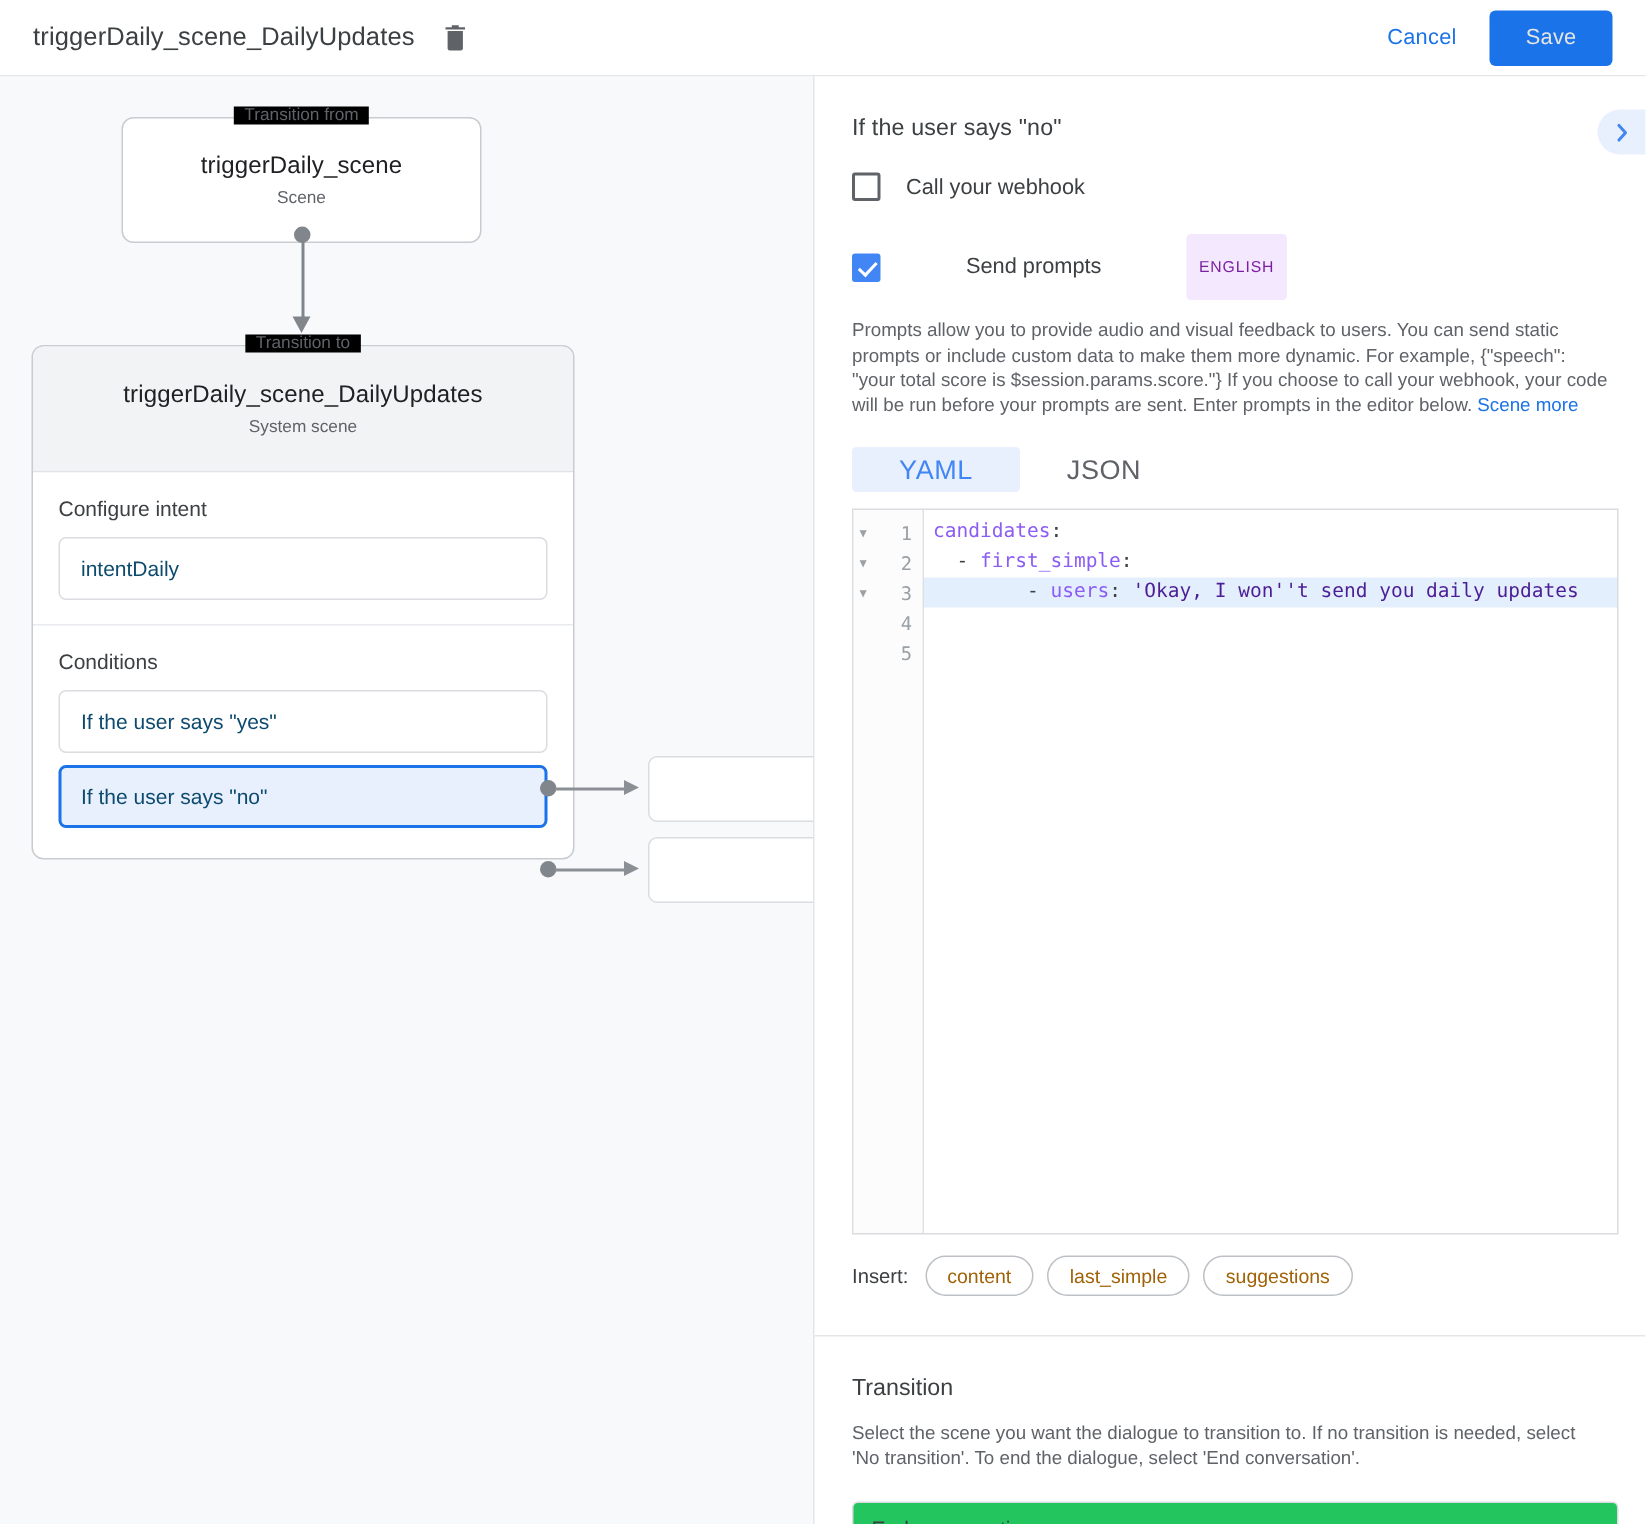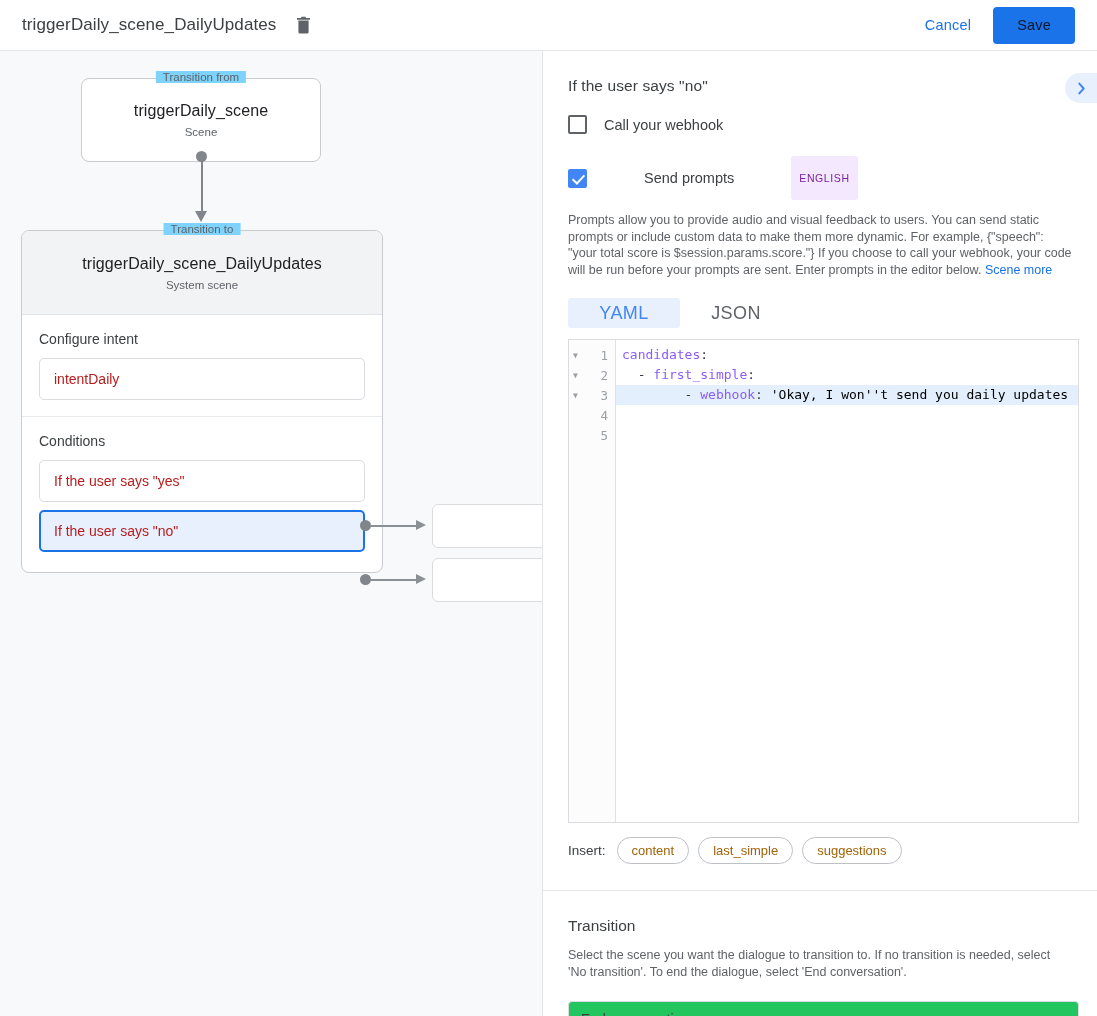--- a/index.html
+++ b/index.html
@@ -33,21 +33,21 @@
     cursor: pointer;
   }
   #topbar-spacer { flex: 1; }
   #cancel-btn {
     color: #1a73e8; font-size: 14.5px; font-weight: 500;
     padding: 8px 14px; cursor: pointer; background: none; border: none;
     font-family: inherit; letter-spacing: .2px;
   }
   #save-btn {
     margin-left: 8px; margin-right: 22px;
-    background: #1a73e8; color: #0f172a;
+    background: #1a73e8; color: #e5e5e5;
     border: none; border-radius: 4px;
     font-size: 14.5px; font-weight: 500; letter-spacing: .2px;
     padding: 0 24px; height: 37px; cursor: pointer;
     font-family: inherit;
   }
 
   
   #canvas {
     position: absolute; left: 0; top: 51px;
     width: 542px; height: 965px;
@@ -57,21 +57,21 @@
 
   .fieldbox {
     position: absolute;
     border: 1px solid #c8ccd0;
     border-radius: 8px;
     background: #ffffff;
   }
   .legend {
     position: absolute;
     top: -8px;
-    background: #7dd3fc;
+    background: #000000;
     padding: 0 7px;
     font-size: 11.5px;
     color: #5f6368;
     white-space: nowrap;
   }
 
   
   #node-from {
     left: 81px; top: 27px; width: 240px; height: 84px;
     display: flex; flex-direction: column;
@@ -116,21 +116,21 @@
   }
   .section {
     padding: 16px 17px 16px 17px;
   }
   .section + .section { border-top: 1px solid #e8eaed; }
   .section-label { font-size: 14px; color: #3c4043; margin-bottom: 11px; }
   .pillbox {
     height: 42px; border: 1px solid #dadce0; border-radius: 5px;
     background: #ffffff;
     display: flex; align-items: center; padding-left: 14px;
-    font-size: 14px; color: #b91c1c;
+    font-size: 14px; color: #0c4a6e;
   }
   .pillbox.selected {
     background: #e8f0fe; border: 2px solid #1a73e8;
     padding-left: 13px;
   }
   .pillbox + .pillbox { margin-top: 8px; }
 
   
   .edge-dot {
     position: absolute; width: 11px; height: 11px; border-radius: 50%;
@@ -249,21 +249,21 @@
     flex: 1; padding-top: 5px; position: relative; overflow: hidden;
   }
   .code-row {
     height: 20px; line-height: 20px;
     font-size: 13px; white-space: pre;
     padding-left: 6px;
   }
   .code-row.active { background: #e3effc; }
   .k { color: #8b5cf6; }
   .p { color: #3c4043; }
-  .s { color: #000000; }
+  .s { color: #4c1d95; }
 
   #insert-row {
     display: flex; align-items: center;
     margin: 14px 0 0 25px;
   }
   #insert-label { font-size: 13.5px; color: #3c4043; margin-right: 11px; }
   .chip {
     border: 1px solid #bdc1c6; border-radius: 14px;
     padding: 5px 14px; font-size: 13px; color: #a16207;
     margin-right: 9px; cursor: pointer; background: #ffffff;
@@ -401,21 +401,21 @@
         <div class="gutter-row">
           <span class="gnum">4</span>
         </div>
         <div class="gutter-row">
           <span class="gnum">5</span>
         </div>
       </div>
     <div id="code">
         <div class="code-row"><span class="k">candidates</span><span class="p">:</span></div>
         <div class="code-row"><span class="p">  - </span><span class="k">first_simple</span><span class="p">:</span></div>
-        <div class="code-row active"><span class="p">        - </span><span class="k">webhook</span><span class="p">: </span><span class="s">'Okay, I won''t send you daily updates</span></div>
+        <div class="code-row active"><span class="p">        - </span><span class="k">users</span><span class="p">: </span><span class="s">'Okay, I won''t send you daily updates</span></div>
         <div class="code-row">&nbsp;</div>
       </div>
   </div>
 
   <div id="insert-row">
     <div id="insert-label">Insert:</div>
     <div class="chip">content</div>
     <div class="chip">last_simple</div>
     <div class="chip">suggestions</div>
   </div>

